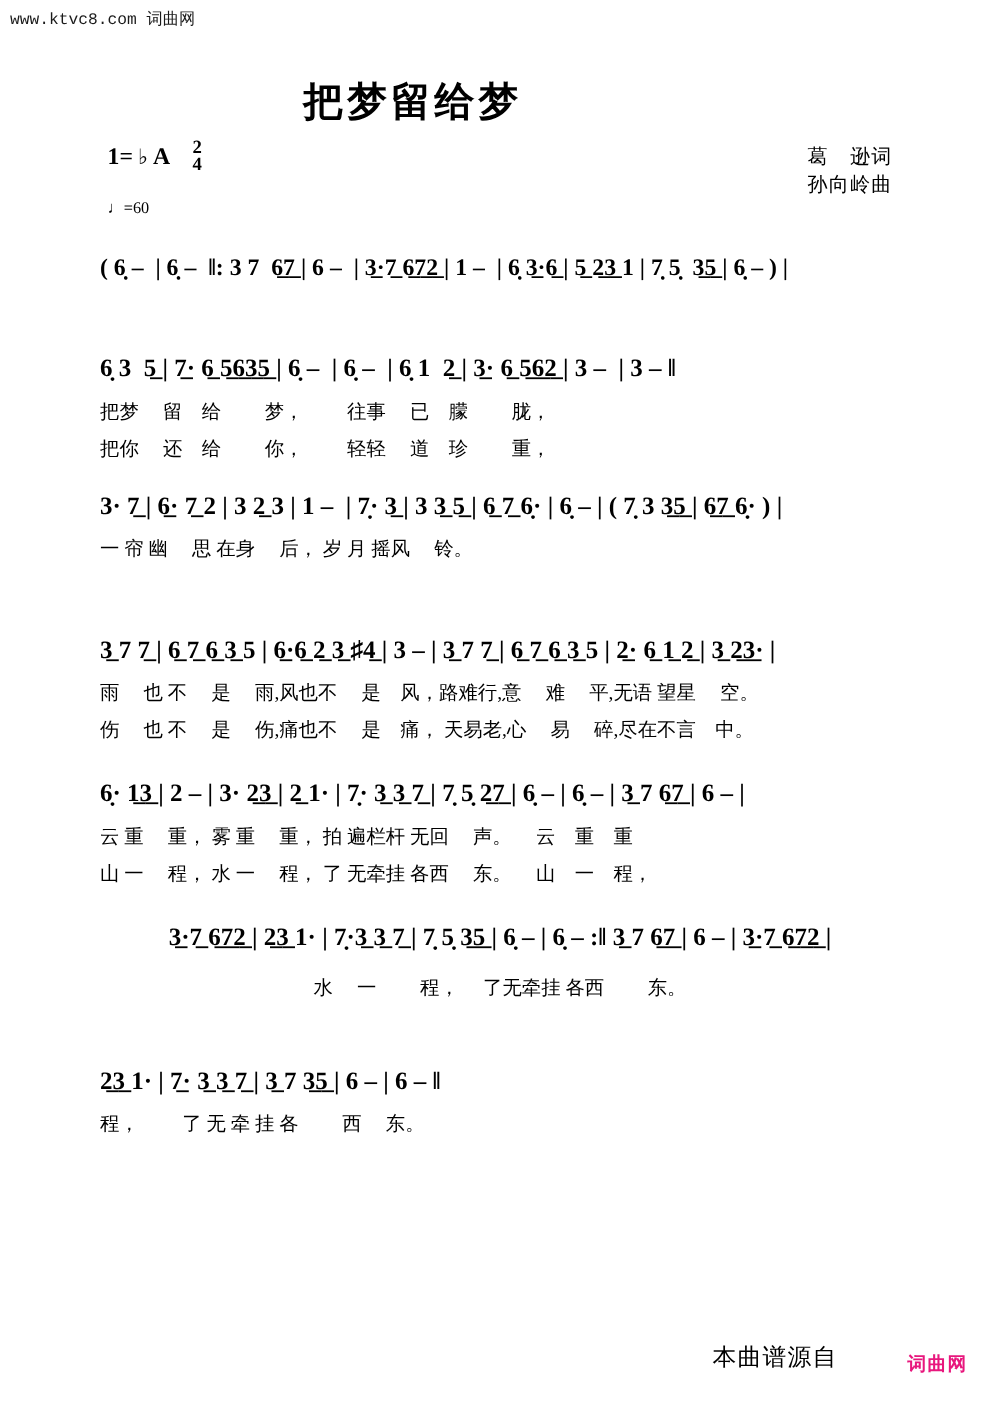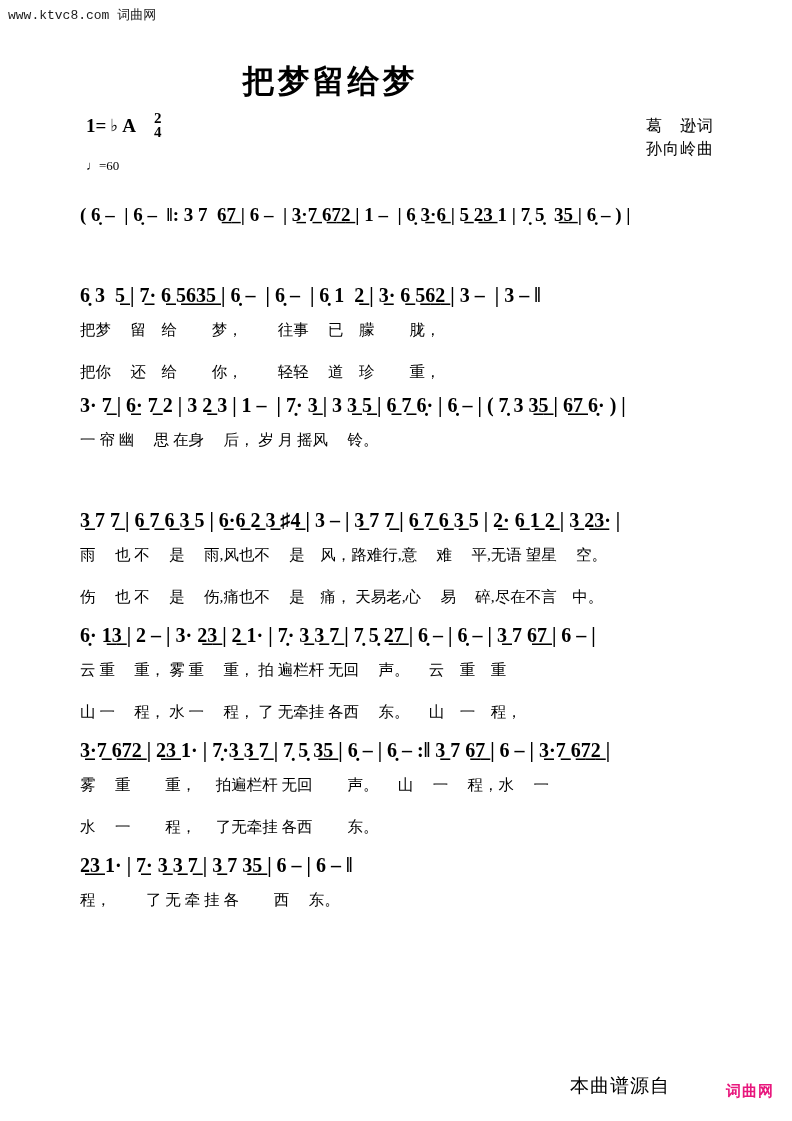--- a/index.html
+++ b/index.html
@@ -46,21 +46,21 @@
     font-family:"Liberation Serif","DejaVu Serif",serif;
     font-size:20px;font-weight:bold;color:#000;
     white-space:pre;letter-spacing:0px;height:46px;
     display:block;line-height:46px;
   }
   .lyric{
     font-family:"Liberation Serif","DejaVu Serif",serif;
     font-size:15.5px;color:#000;white-space:pre;height:24px;line-height:24px;
     letter-spacing:0px;
   }
-  .lyric2{margin-top:18px;}
+  .lyric2{margin-top:6px;}
   .footer-left{
     position:absolute;right:122px;bottom:22px;
     font-size:19px;color:#000;letter-spacing:1px;
   }
   .footer-brand{
     position:absolute;right:18px;bottom:20px;
     font-size:15px;font-weight:bold;color:#e8177d;letter-spacing:1px;
   }
   .sysA{font-size:19px;}
 </style>
@@ -108,23 +108,22 @@
   <div class="lyric">雨　 也 不　 是　 雨,风也不　 是　风，路难行,意　 难　 平,无语 望星　 空。</div>
   <div class="lyric lyric2">伤　 也 不　 是　 伤,痛也不　 是　痛， 天易老,心　 易　 碎,尽在不言　中。</div>
 </div>
 
 <div class="system" style="top:612px;">
   <div class="notes">6̣· 1̲3̲ | 2 – | 3· 2̲3̲ | 2̲ 1· | 7̣· 3̲ 3̲ 7̲ | 7̣ 5̣ 2̲7̲ | 6̣ – | 6̣ – | 3̲ 7 6̲7̲ | 6 – |</div>
   <div class="lyric">云 重　 重， 雾 重　 重， 拍 遍栏杆 无回　 声。　 云　重　重</div>
   <div class="lyric lyric2">山 一　 程， 水 一　 程， 了 无牵挂 各西　 东。　 山　一　程，</div>
 </div>
 
-<div class="system" style="top:727px;">
+<div class="system" style="top:727px;text-align:center;">
   <div class="notes">3̲·7̲ 6̲7̲2̲ | 2̲3̲ 1· | 7̣·3̲ 3̲ 7̲ | 7̣ 5̣ 3̲5̲ | 6̣ – | 6̣ – :‖ 3̲ 7 6̲7̲ | 6 – | 3̲·7̲ 6̲7̲2̲ |</div>
-  <div class="lyric">雾　 重　　 重，　 拍遍栏杆 无回　　 声。　 山　 一　 程，水　 一</div>
   <div class="lyric lyric2">水　 一　　 程，　 了无牵挂 各西　　 东。</div>
 </div>
 
 <div class="system" style="top:842px;">
   <div class="notes">2̲3̲ 1· | 7̲· 3̲ 3̲ 7̲ | 3̲ 7 3̲5̲ | 6 – | 6 – ‖</div>
   <div class="lyric">程，　　 了 无 牵 挂 各　　 西　 东。</div>
 </div>
 
 <div class="footer-left">本曲谱源自</div>
 <div class="footer-brand">词曲网</div>

